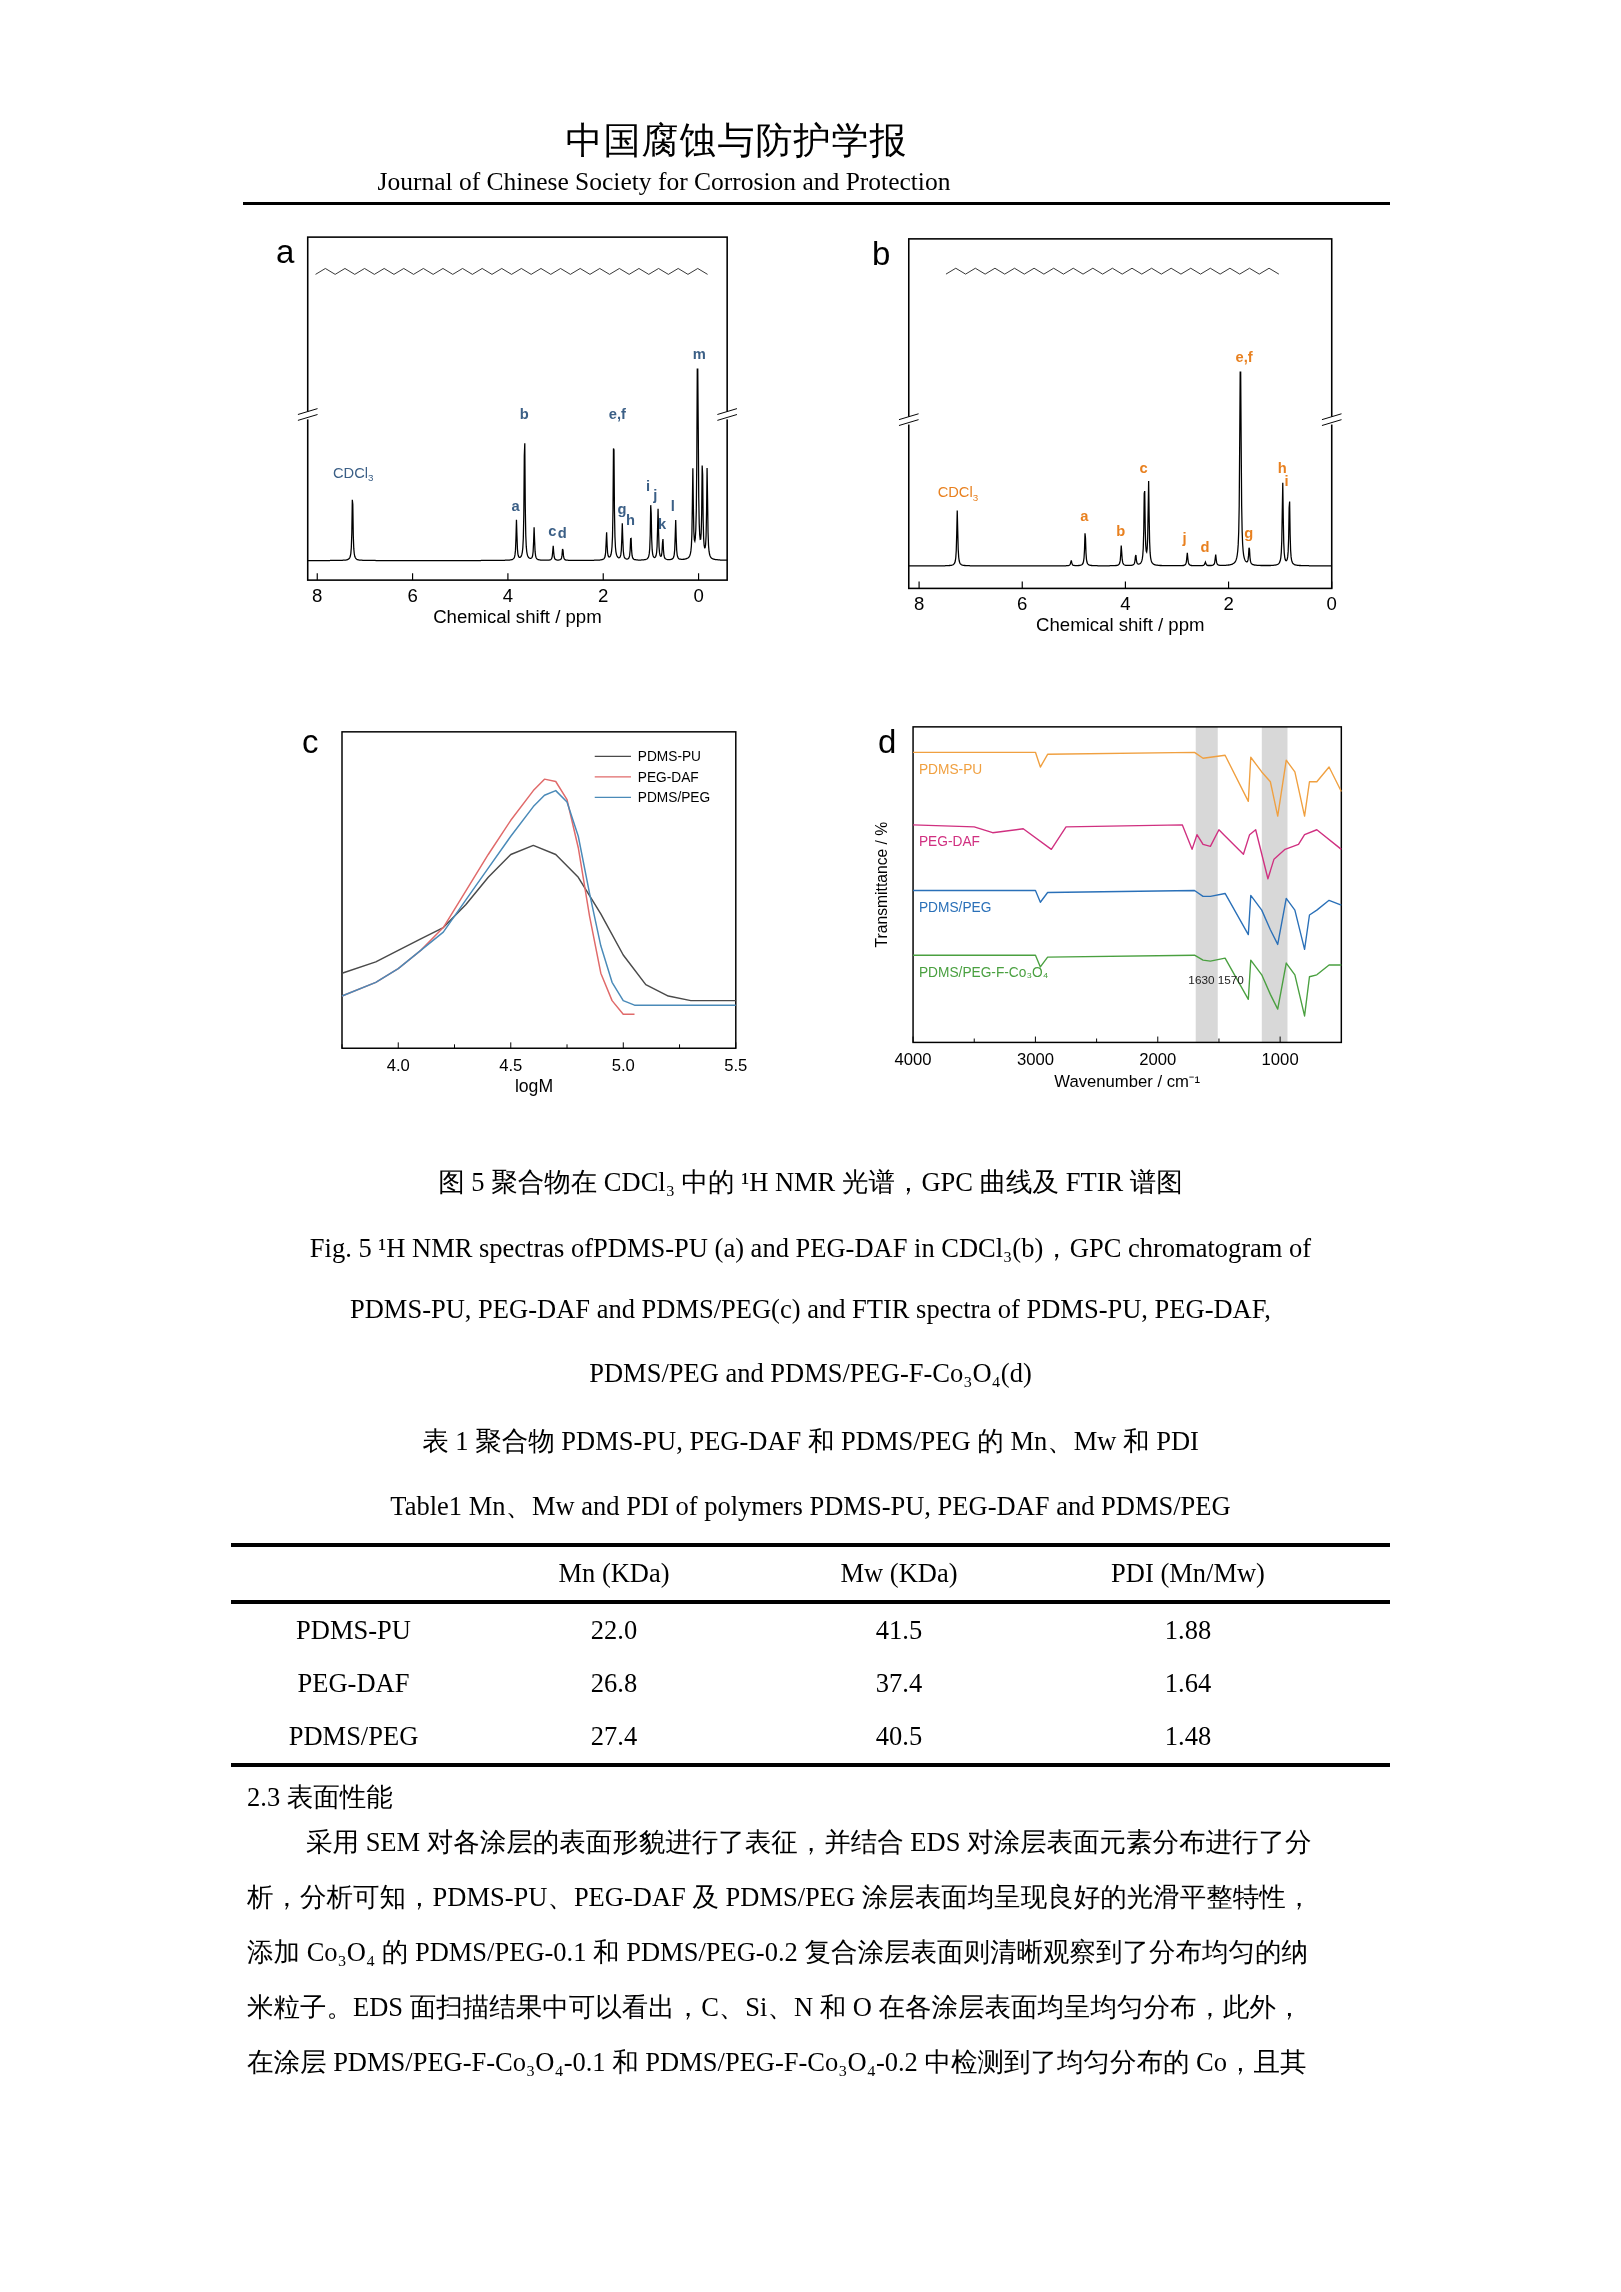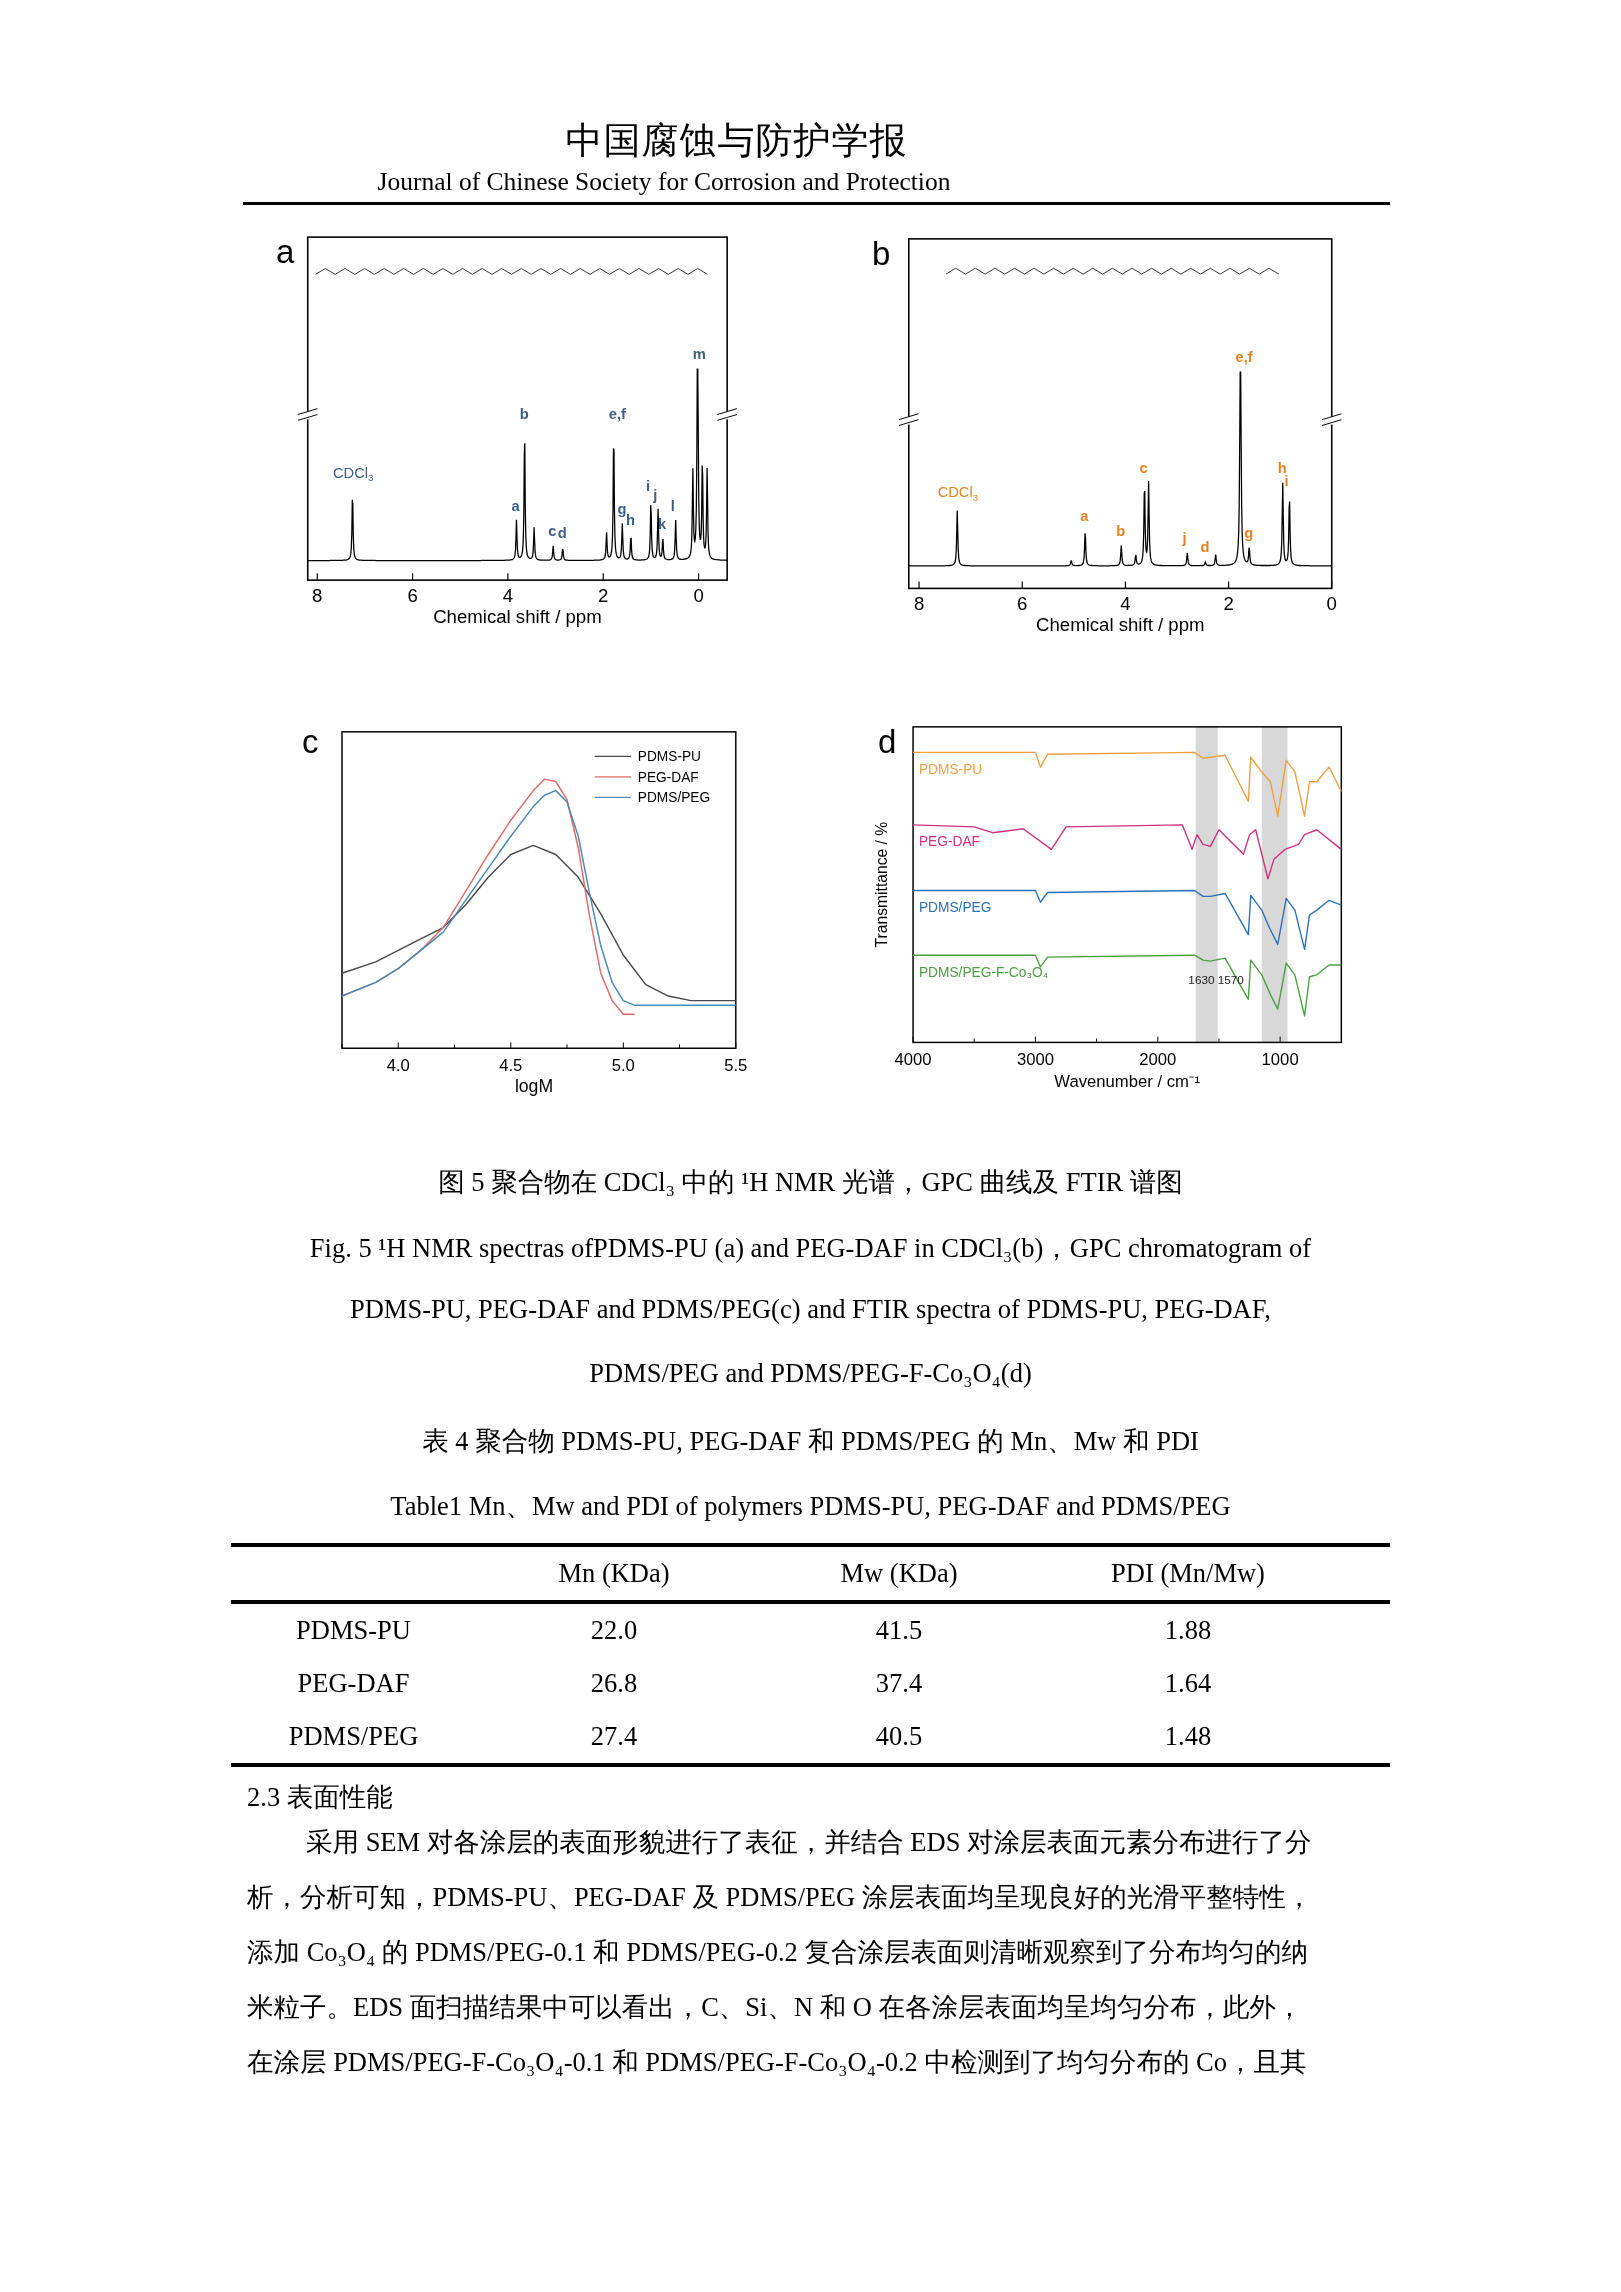--- a/index.html
+++ b/index.html
@@ -153,21 +153,21 @@
     <line x1="359.14285714285717" y1="329" x2="359.14285714285717" y2="325" stroke="#000" stroke-width="1"></line>
     <text x="265.5" y="374" text-anchor="middle" font-size="17">Wavenumber / cm⁻¹</text>
     <text x="20" y="168" text-anchor="middle" font-size="16" transform="rotate(-90 20 168)">Transmittance / %</text>
   </svg>
 
 <div class="abs cap" style="top:1164px;">图 5  聚合物在 CDCl₃ 中的 ¹H NMR 光谱，GPC 曲线及 FTIR 谱图</div>
 <div class="abs cap" style="top:1230px;">Fig. 5 ¹H NMR spectras ofPDMS-PU (a)    and PEG-DAF in CDCl₃(b)，GPC chromatogram of</div>
 <div class="abs cap" style="top:1294px;">PDMS-PU, PEG-DAF and PDMS/PEG(c) and FTIR spectra of PDMS-PU, PEG-DAF,</div>
 <div class="abs cap" style="top:1358px;text-align:center;">PDMS/PEG and PDMS/PEG-F-Co₃O₄(d)</div>
 
-<div class="abs cap" style="top:1423px;">表 4  聚合物 PDMS-PU, PEG-DAF 和 PDMS/PEG 的 Mn、Mw 和 PDI</div>
+<div class="abs cap" style="top:1423px;">表 1  聚合物 PDMS-PU, PEG-DAF 和 PDMS/PEG 的 Mn、Mw 和 PDI</div>
 <div class="abs cap" style="top:1488px;">Table1 Mn、Mw and PDI of polymers PDMS-PU, PEG-DAF and PDMS/PEG</div>
 
 <div class="abs tbl">
   <div class="rule-thick"></div>
   <div class="row">
     <div class="c0"></div>
     <div class="c1">Mn (KDa)</div>
     <div class="c2">Mw (KDa)</div>
     <div class="c3">PDI (Mn/Mw)</div>
   </div>

